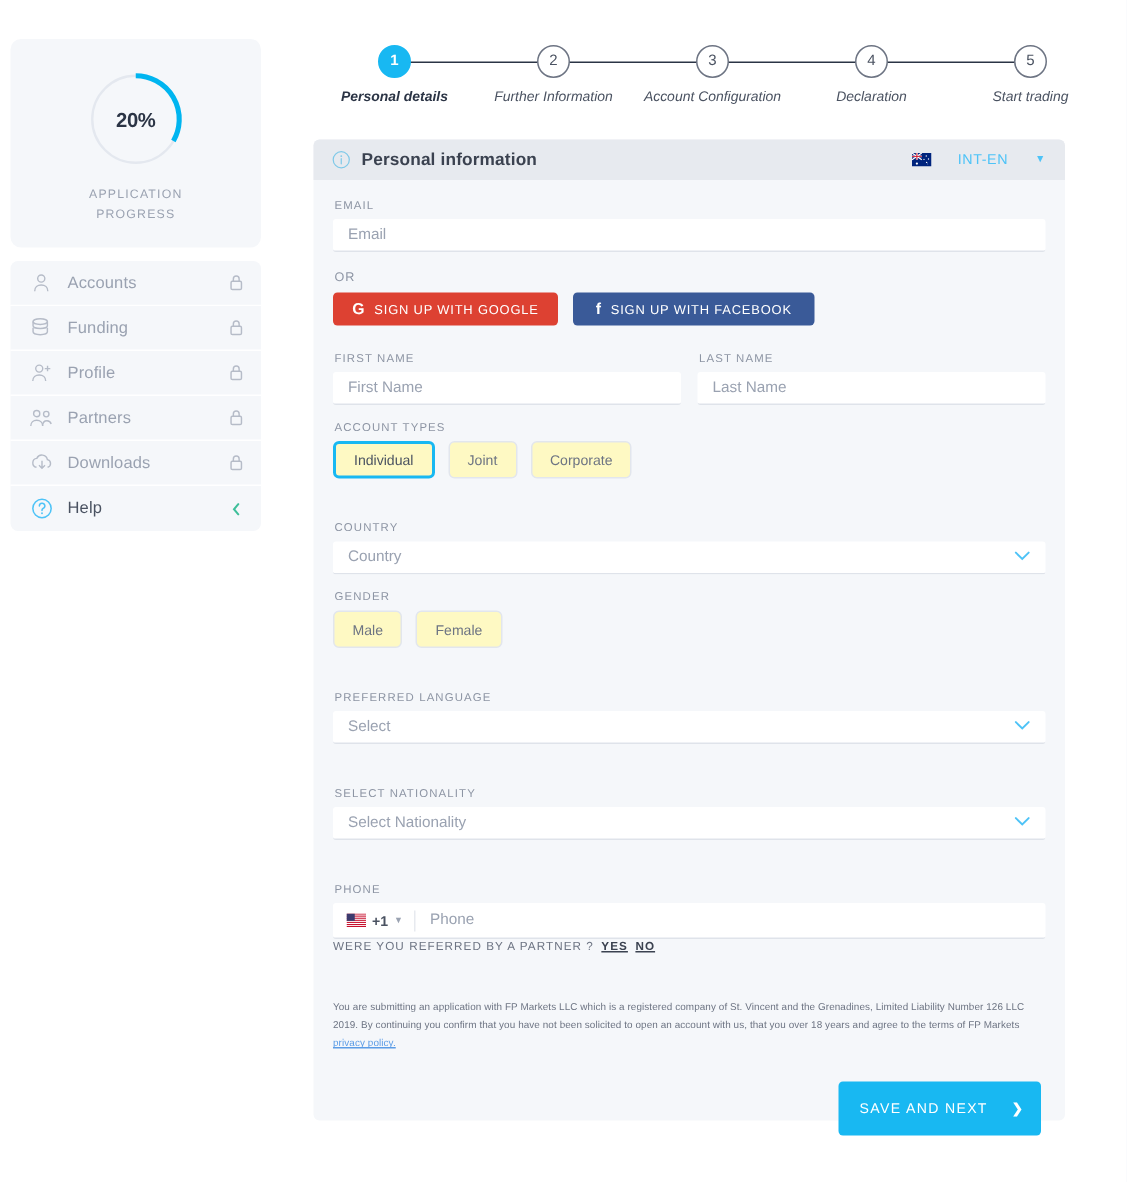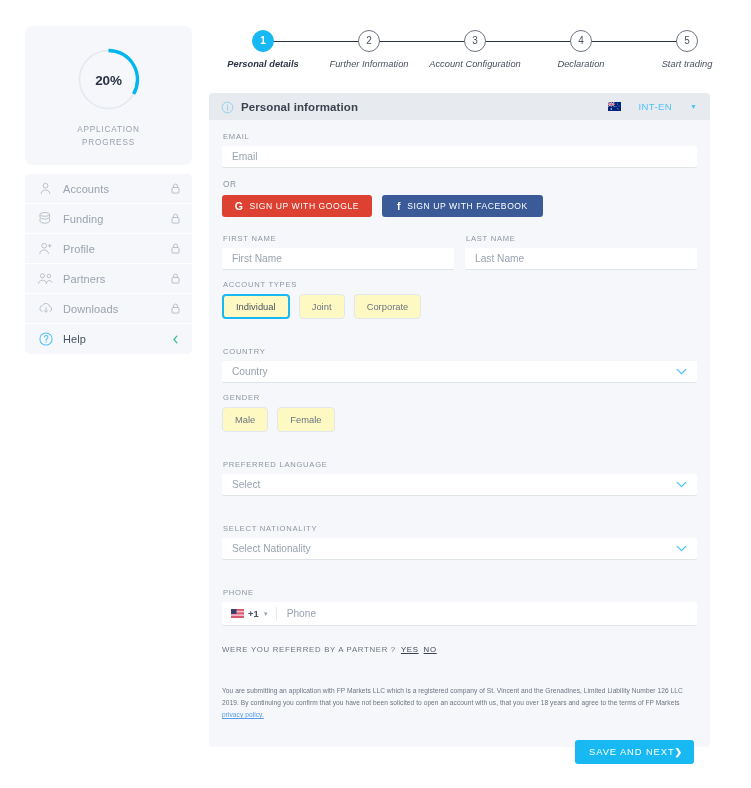--- a/index.html
+++ b/index.html
@@ -7,21 +7,21 @@
   body {
     width:751px; height:788px;
     background:#ffffff;
     font-family:"Liberation Sans", sans-serif;
     color:#3b4250;
     overflow:hidden;
   }
   .app { position:relative; width:751px; height:788px; }
 
   
-  .sidebar { position:absolute; left:25px; top:26px; width:167px; }
+  .sidebar { position:absolute; left:7px; top:26px; width:167px; }
   .progress-card {
     background:#f5f7fa; border-radius:7px;
     padding:20px 10px 16px; text-align:center;
   }
   .ring-wrap { position:relative; width:63px; height:63px; margin:2px auto 0; }
   .ring-wrap svg { display:block; }
   .ring-label {
     position:absolute; left:0; right:0; top:50%; transform:translateY(-50%);
     font-size:13.5px; font-weight:bold; color:#2b3445; letter-spacing:-0.2px;
   }
@@ -130,35 +130,35 @@
     border-radius:2px; display:flex; align-items:center;
   }
   .phone-cc { display:flex; align-items:center; gap:4px; padding:0 7px 0 9px; }
   .flag-us { width:13px; height:9px; display:block; }
   .cc-text { font-size:9.4px; color:#4a5261; font-weight:bold; }
   .cc-caret { font-size:6px; color:#9aa2b1; line-height:1; }
   .phone-div { width:1px; height:14px; background:#e7eaef; }
   .phone-ph { font-size:10.2px; color:#9aa2b1; padding-left:10px; }
 
   .referral {
-    margin-top:19px; font-size:7.8px; letter-spacing:0.7px;
+    font-size:7.8px; letter-spacing:0.7px;
     color:#6d7483; display:flex; align-items:flex-end; gap:5px;
   }
-  .referral .opt { text-decoration:underline; font-weight:normal; color:#3b4250; }
+  .referral .opt { text-decoration:underline; font-weight:bold; color:#3b4250; }
 
   .disclaimer {
     margin-top:31px; font-size:6.6px; line-height:1.85;
     color:#6d7483; letter-spacing:0.06px; max-width:472px;
   }
   .disclaimer a { color:#5b9ce6; text-decoration:underline; }
 
   .save-row { margin-top:18px; display:flex; justify-content:flex-end; padding-right:3px; }
   .save-btn {
-    display:flex; align-items:center; gap:0;
-    height:24px; padding:0 11px 0 14px;
+    display:flex; align-items:center; gap:16px;
+    height:36px; padding:0 11px 0 14px;
     background:#18b8f2; border-radius:3px;
     color:#ffffff; font-size:9.4px; letter-spacing:0.9px;
   }
   .save-chev { font-size:9px; font-weight:bold; }
 </style>
 </head>
 <body>
 
 <div class="app">
 

